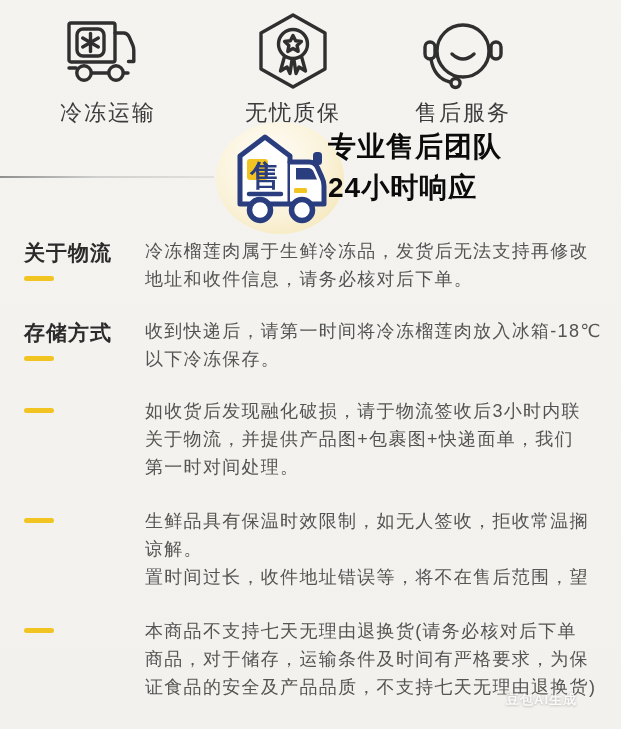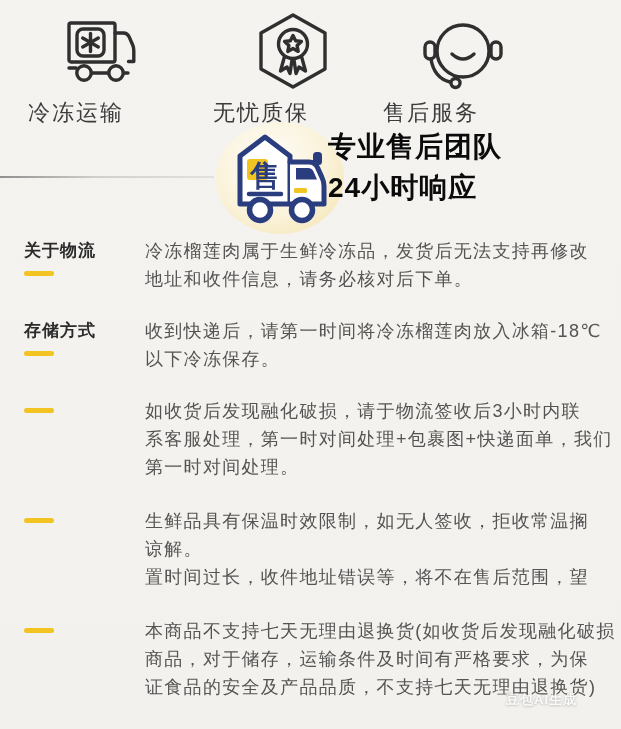--- a/index.html
+++ b/index.html
@@ -14,20 +14,21 @@
     overflow: hidden;
   }
 
   
   .feature {
     position: absolute;
     top: 12px;
     width: 160px;
     display: flex;
     flex-direction: column;
+    align-items: center;
   }
   .feature .icon-box {
     height: 82px;
     display: flex;
     align-items: center;
     justify-content: center;
   }
   .feature-label {
     margin-top: 4px;
     font-size: 22px;
@@ -67,21 +68,21 @@
     line-height: 41px;
     letter-spacing: 1px;
     color: #0b0b0b;
     white-space: nowrap;
   }
 
   
   .section { position: absolute; left: 0; width: 621px; }
   .sec-head { position: absolute; left: 24px; top: 2px; }
   .sec-title {
-    font-size: 17px;
+    font-size: 21px;
     font-weight: bold;
     letter-spacing: 1px;
     color: #2b2b2b;
     white-space: nowrap;
     font-family: Liberation Mono, monospace;
   }
   .sec-underline {
     margin-top: 9px;
     width: 30px; height: 5px;
     border-radius: 2.5px;
@@ -216,42 +217,42 @@
       <div class="bline">以下冷冻保存。</div>
     </div>
   </div>
 
   <div class="section s3">
     <div class="sec-head">
       <div class="sec-underline"></div>
     </div>
     <div class="sec-body">
       <div class="bline">如收货后发现融化破损，请于物流签收后3小时内联</div>
-      <div class="bline">系客服处理，第一时对间处理+包裹图+快递面单，我们</div>
+      <div class="bline">关于物流，并提供产品图+包裹图+快递面单，我们</div>
       <div class="bline">第一时对间处理。</div>
     </div>
   </div>
 
   <div class="section s4">
     <div class="sec-head">
       <div class="sec-underline"></div>
     </div>
     <div class="sec-body">
       <div class="bline">生鲜品具有保温时效限制，如无人签收，拒收常温搁</div>
       <div class="bline">谅解。</div>
       <div class="bline">置时间过长，收件地址错误等，将不在售后范围，望</div>
     </div>
   </div>
 
   <div class="section s5">
     <div class="sec-head">
       <div class="sec-underline"></div>
     </div>
     <div class="sec-body">
-      <div class="bline">本商品不支持七天无理由退换货(如收货后发现融化破损</div>
+      <div class="bline">本商品不支持七天无理由退换货(请务必核对后下单</div>
       <div class="bline">商品，对于储存，运输条件及时间有严格要求，为保</div>
       <div class="bline">证食品的安全及产品品质，不支持七天无理由退换货)</div>
     </div>
   </div>
 
   <div class="watermark">豆包AI生成</div>
 
 </div>
 
 </body></html>

